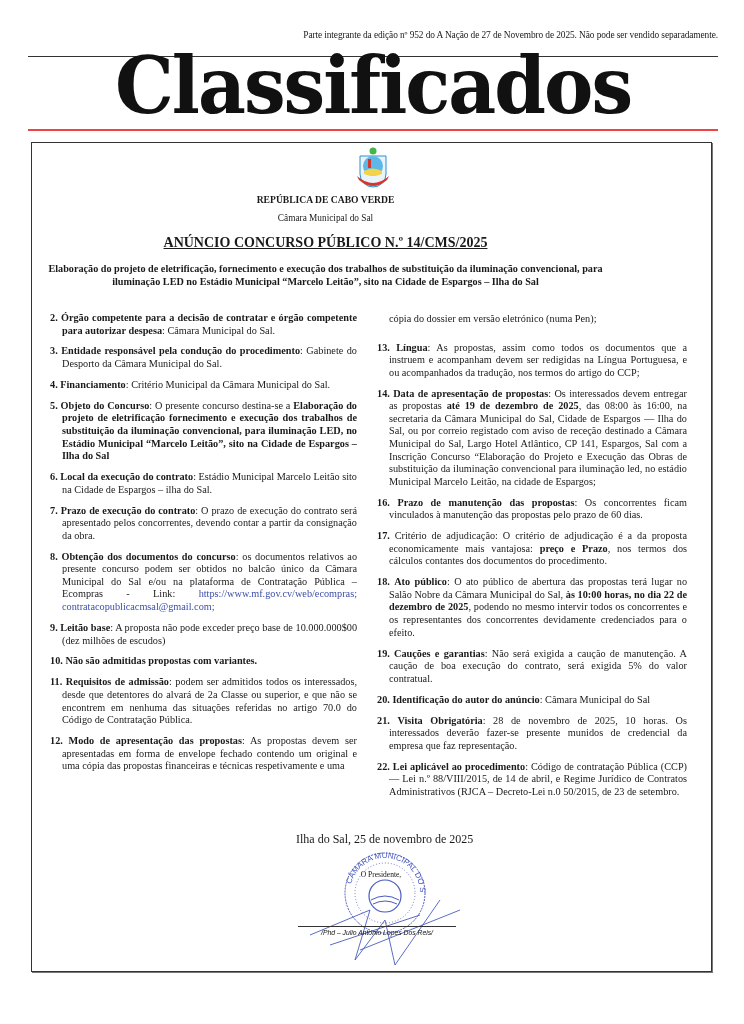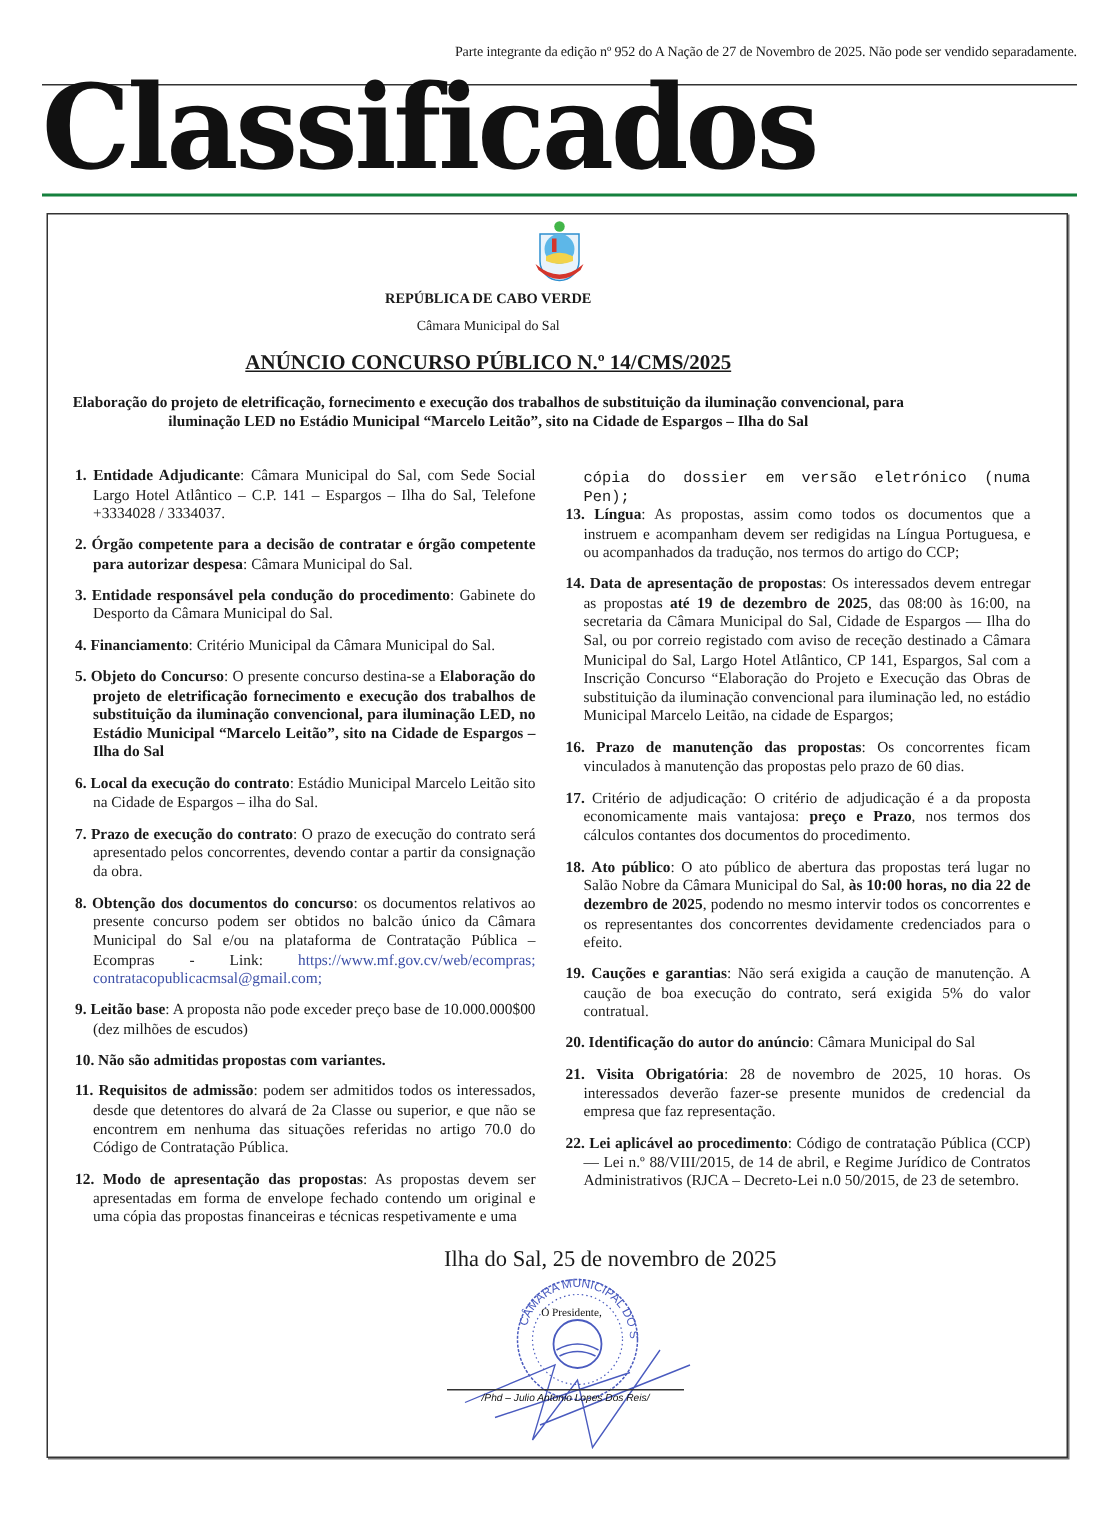--- a/index.html
+++ b/index.html
@@ -1,34 +1,34 @@
 <!DOCTYPE html>
 <html><head>
 <meta charset="utf-8">
 <style>
   html, body { margin: 0; padding: 0; background: #ffffff; }
   body { width: 744px; height: 1024px; position: relative; overflow: hidden; font-family: "Liberation Serif", serif; color: #1a1a1a; }
   .topline { position: absolute; left: 28px; right: 26px; top: 30px; font-size: 9.4px; text-align: right; padding-bottom: 16px; border-bottom: 1.5px solid #333; letter-spacing: -0.1px; }
-  .masthead { position: absolute; left: 28px; right: 26px; top: 44px; height: 85px; border-bottom: 2px solid #15803d; text-align: left; }
+  .masthead { position: absolute; left: 28px; right: 26px; top: 44px; height: 85px; border-bottom: 2px solid #ef4444; text-align: center; }
   .masthead-title { font-family: "DejaVu Serif", serif; font-weight: bold; font-size: 74px; line-height: 85px; letter-spacing: -2px; color: #111; transform: scaleY(1.05); display: inline-block; }
   .frame { position: absolute; left: 31px; top: 142px; width: 681px; height: 830px; border: 1.5px solid #333; box-shadow: 1px 1px 0 #777; box-sizing: border-box; }
   .logo { position: absolute; left: 353px; top: 146px; width: 40px; height: 44px; }
   .hdr { position: absolute; left: 31px; width: 589px; text-align: center; }
   .rep { top: 194px; font-weight: bold; font-size: 9.6px; }
   .cam { top: 213px; font-size: 9.3px; }
   .ann { top: 235px; font-weight: bold; font-size: 14px; text-decoration: underline; }
   .sub { top: 262px; font-weight: bold; font-size: 10.2px; line-height: 13px; }
   .col { position: absolute; top: 312px; width: 307px; font-size: 10.25px; line-height: 12.6px; text-align: justify; }
   .col.left { left: 50px; }
   .col.right { left: 377px; top: 313px; width: 310px; }
   .item { margin: 0 0 8.3px 0; padding-left: 12px; text-indent: -12px; }
   .item b { font-weight: bold; }
-  .cont { margin: 0 0 0 0; padding-left: 12px; font-family: Liberation Mono, monospace; }
+  .cont { margin: 0 0 16px 0; padding-left: 12px; }
   .link { color: #3c4fa7; }
-  .place-date { position: absolute; left: 296px; top: 832px; font-size: 15px; }
+  .place-date { position: absolute; left: 296px; top: 832px; font-size: 12px; }
   .stamp { position: absolute; left: 340px; top: 848px; width: 90px; height: 90px; }
   .sig-text { position: absolute; left: 311px; top: 870px; width: 140px; text-align: center; font-family: Liberation Serif, serif; font-size: 7.5px; color: #111; }
   .sig-line { position: absolute; left: 298px; top: 926px; width: 158px; border-top: 1px solid #333; }
   .sig-name { position: absolute; left: 298px; top: 929px; width: 158px; text-align: center; font-family: "Liberation Sans", sans-serif; font-size: 6.8px; font-style: italic; color: #111; }
   .sig-scribble { position: absolute; left: 300px; top: 890px; width: 170px; height: 80px; }
 </style>
 </head>
 <body>
 
 <div class="topline">Parte integrante da edição nº 952 do A Nação de 27 de Novembro de 2025. Não pode ser vendido separadamente.</div>
@@ -47,21 +47,20 @@
   <rect x="15" y="13" width="3" height="9" fill="#d4362c"></rect>
   <path d="M4 30 Q20 44 36 30 L34 34 Q20 46 6 34Z" fill="#d4362c"></path>
 </svg>
 
 <div class="hdr rep">REPÚBLICA DE CABO VERDE</div>
 <div class="hdr cam">Câmara Municipal do Sal</div>
 <div class="hdr ann">ANÚNCIO CONCURSO PÚBLICO N.º 14/CMS/2025</div>
 <div class="hdr sub"><span>Elaboração do projeto de eletrificação, fornecimento e execução dos trabalhos de substituição da iluminação convencional, para iluminação LED no Estádio Municipal “Marcelo Leitão”, sito na Cidade de Espargos – Ilha do Sal</span></div>
 
 <div class="col left" id="colLeft">
-    <p class="item"><b>1.</b> <b>Entidade Adjudicante</b><span>: Câmara Municipal do Sal, com Sede Social Largo Hotel Atlântico – C.P. 141 – Espargos – Ilha do Sal, Telefone +3334028 / 3334037.</span></p>
     <p class="item"><b>2.</b> <b>Órgão competente para a decisão de contratar e órgão competente para autorizar despesa</b><span>: Câmara Municipal do Sal.</span></p>
     <p class="item"><b>3.</b> <b>Entidade responsável pela condução do procedimento</b><span>: Gabinete do Desporto da Câmara Municipal do Sal.</span></p>
     <p class="item"><b>4.</b> <b>Financiamento</b><span>: Critério Municipal da Câmara Municipal do Sal.</span></p>
     <p class="item"><b>5.</b> <b>Objeto do Concurso</b><span>: O presente concurso destina-se a </span><b>Elaboração do projeto de eletrificação fornecimento e execução dos trabalhos de substituição da iluminação convencional, para iluminação LED, no Estádio Municipal “Marcelo Leitão”, sito na Cidade de Espargos – Ilha do Sal</b></p>
     <p class="item"><b>6.</b> <b>Local da execução do contrato</b><span>: Estádio Municipal Marcelo Leitão sito na Cidade de Espargos – ilha do Sal.</span></p>
     <p class="item"><b>7.</b> <b>Prazo de execução do contrato</b><span>: O prazo de execução do contrato será apresentado pelos concorrentes, devendo contar a partir da consignação da obra.</span></p>
     <p class="item"><b>8.</b> <b>Obtenção dos documentos do concurso</b><span>: os documentos relativos ao presente concurso podem ser obtidos no balcão único da Câmara Municipal do Sal e/ou na plataforma de Contratação Pública – Ecompras - Link: </span><span class="link">https://www.mf.gov.cv/web/ecompras; contratacopublicacmsal@gmail.com;</span></p>
     <p class="item"><b>9.</b> <b>Leitão base</b><span>: A proposta não pode exceder preço base de 10.000.000$00 (dez milhões de escudos)</span></p>
     <p class="item"><b>10.</b> <b>Não são admitidas propostas com variantes.</b></p>
     <p class="item"><b>11.</b> <b>Requisitos de admissão</b><span>: podem ser admitidos todos os interessados, desde que detentores do alvará de 2a Classe ou superior, e que não se encontrem em nenhuma das situações referidas no artigo 70.0 do Código de Contratação Pública.</span></p>

